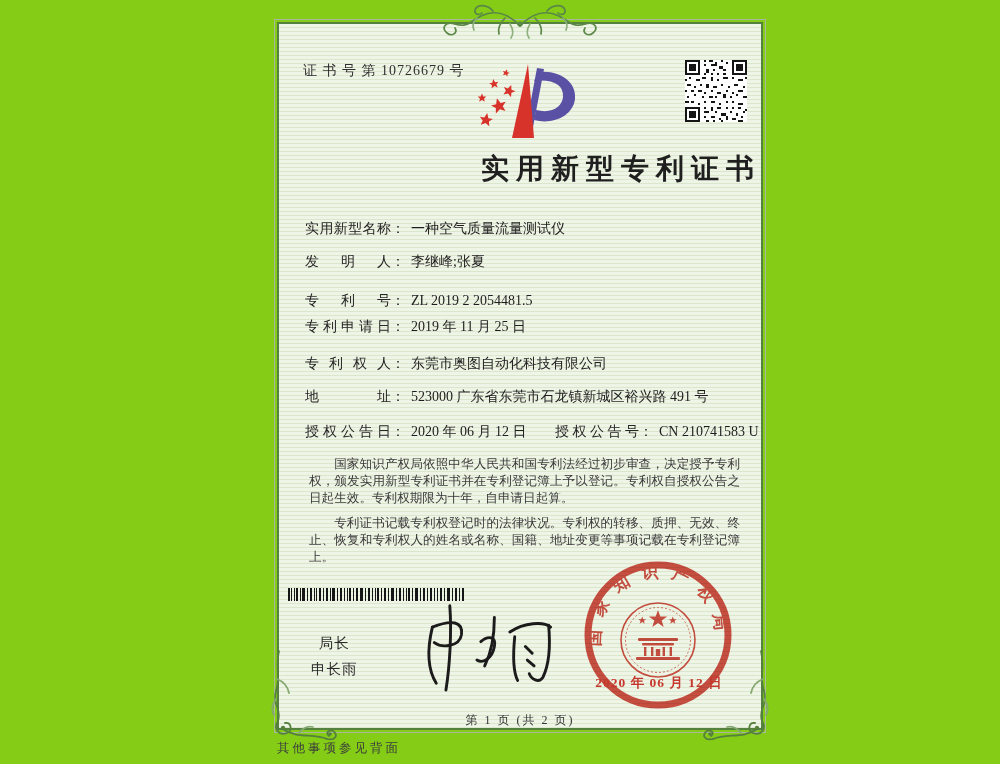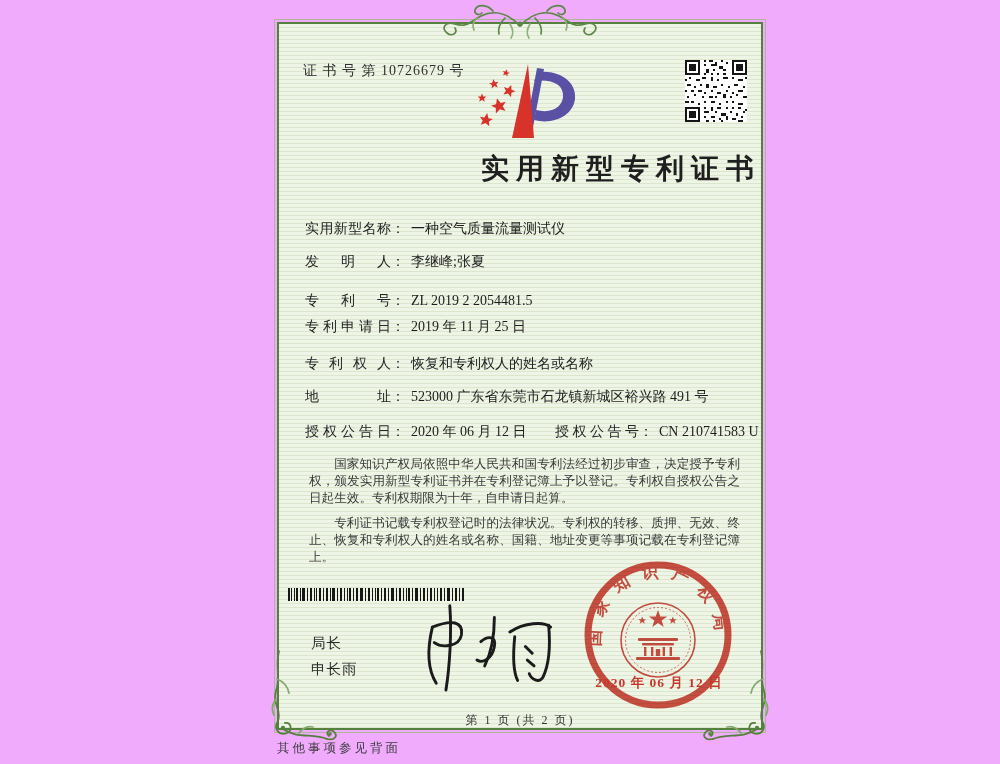--- a/index.html
+++ b/index.html
@@ -1,16 +1,16 @@
 <!DOCTYPE html>
 <html><head>
 <meta charset="utf-8">
 <style>
   html,body{margin:0;padding:0;background:#ffffff;}
-  .stage{position:relative;width:1000px;height:764px;background:#f0abfc;overflow:hidden;
+  .stage{position:relative;width:1000px;height:764px;background:#84cc16;overflow:hidden;
          font-family:"Liberation Serif",serif;color:#2c2c2c;}
   
   .sheet{position:absolute;left:277px;top:22px;width:486px;height:708px;box-sizing:border-box;
          border:2px solid #55813f;outline:1px solid #aab6a0;outline-offset:2px;
          background-color:#eff5e6;
          background-image:repeating-linear-gradient(0deg,rgba(136,176,106,.20) 0 1px,rgba(255,255,255,0) 1px 4px);}
   .abs{position:absolute;}
   
   .cert-no{left:24px;top:38px;font-size:14px;letter-spacing:1px;color:#2f2f2f;}
   .logo{left:182px;top:36px;}
@@ -25,21 +25,21 @@
   .fval{color:#1d1d1d;}
   .fval2w{display:inline-block;width:138px;}
   .flabel2{display:inline-block;width:84px;text-align:justify;text-align-last:justify;margin-left:6px;}
   
   .paras{left:22px;top:424px;width:447px;font-size:12.6px;line-height:17px;color:#3a3a3a;text-align:justify;}
   .paras p{margin:8px;text-indent:2em;}
   
   .barcode{left:9px;top:564px;width:176px;height:13px;}
   
   .director{left:32px;top:606px;font-family:"Liberation Sans",sans-serif;font-size:14.5px;
-            line-height:26px;color:#2b2b2b;letter-spacing:1px;}
+            line-height:26px;color:#2b2b2b;letter-spacing:1px;text-align:center;}
   .sig{left:134px;top:570px;z-index:2;}
   
   .seal{left:302px;top:534px;z-index:3;mix-blend-mode:multiply;}
   .seal-date{left:301px;top:650px;width:158px;text-align:center;z-index:4;
              font-size:13.5px;font-weight:700;color:#c6382e;letter-spacing:1px;}
   
   .page-footer{left:0;top:688px;width:100%;text-align:center;font-size:12px;color:#333;letter-spacing:2px;}
   .back-note{position:absolute;left:277px;top:740px;width:486px;text-align:left;
              font-size:12.5px;color:#3c3c3c;letter-spacing:3px;font-family:"Liberation Serif",serif;}
   
@@ -153,21 +153,21 @@
     <div class="frow" style="top:229px">
       <span class="flabel">发明人</span><span class="fcolon">：</span><span class="fval">李继峰;张夏</span>
     </div>
     <div class="frow" style="top:268px">
       <span class="flabel">专利号</span><span class="fcolon">：</span><span class="fval">ZL 2019 2 2054481.5</span>
     </div>
     <div class="frow" style="top:294px">
       <span class="flabel">专利申请日</span><span class="fcolon">：</span><span class="fval">2019 年 11 月 25 日</span>
     </div>
     <div class="frow" style="top:331px">
-      <span class="flabel">专利权人</span><span class="fcolon">：</span><span class="fval">恢复和专利权人的姓名或名称</span>
+      <span class="flabel">专利权人</span><span class="fcolon">：</span><span class="fval">东莞市奥图自动化科技有限公司</span>
     </div>
     <div class="frow" style="top:364px">
       <span class="flabel">地址</span><span class="fcolon">：</span><span class="fval">523000 广东省东莞市石龙镇新城区裕兴路 491 号</span>
     </div>
     <div class="frow" style="top:399px">
       <span class="flabel">授权公告日</span><span class="fcolon">：</span><span class="fval fval2w">2020 年 06 月 12 日</span><span class="flabel2">授权公告号</span><span class="fcolon">：</span><span class="fval">CN 210741583 U</span>
     </div>
 
     <div class="abs paras">
       <p>国家知识产权局依照中华人民共和国专利法经过初步审查，决定授予专利权，颁发实用新型专利证书并在专利登记簿上予以登记。专利权自授权公告之日起生效。专利权期限为十年，自申请日起算。</p>

